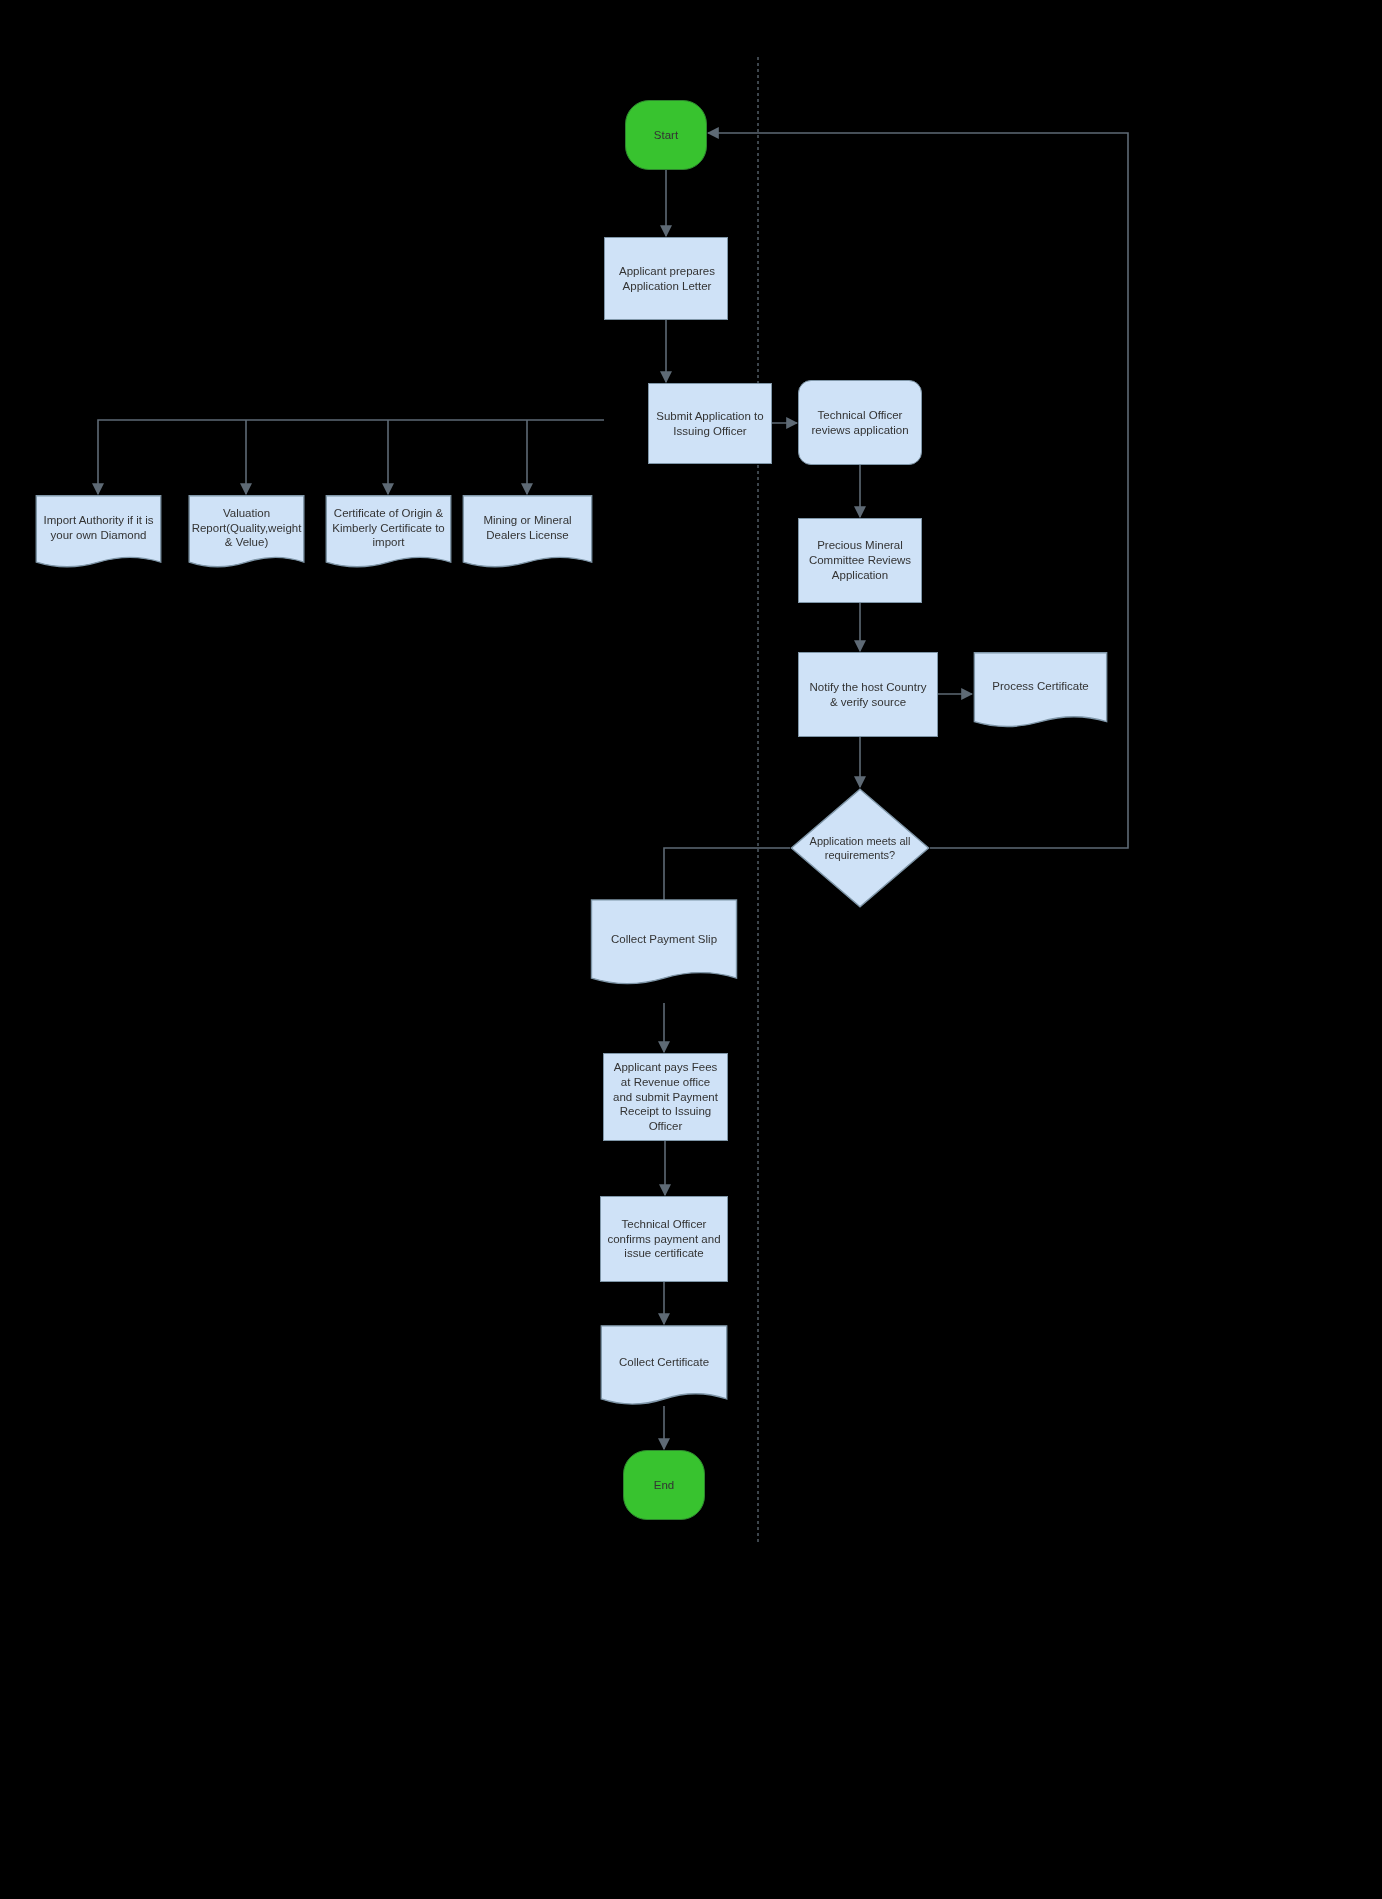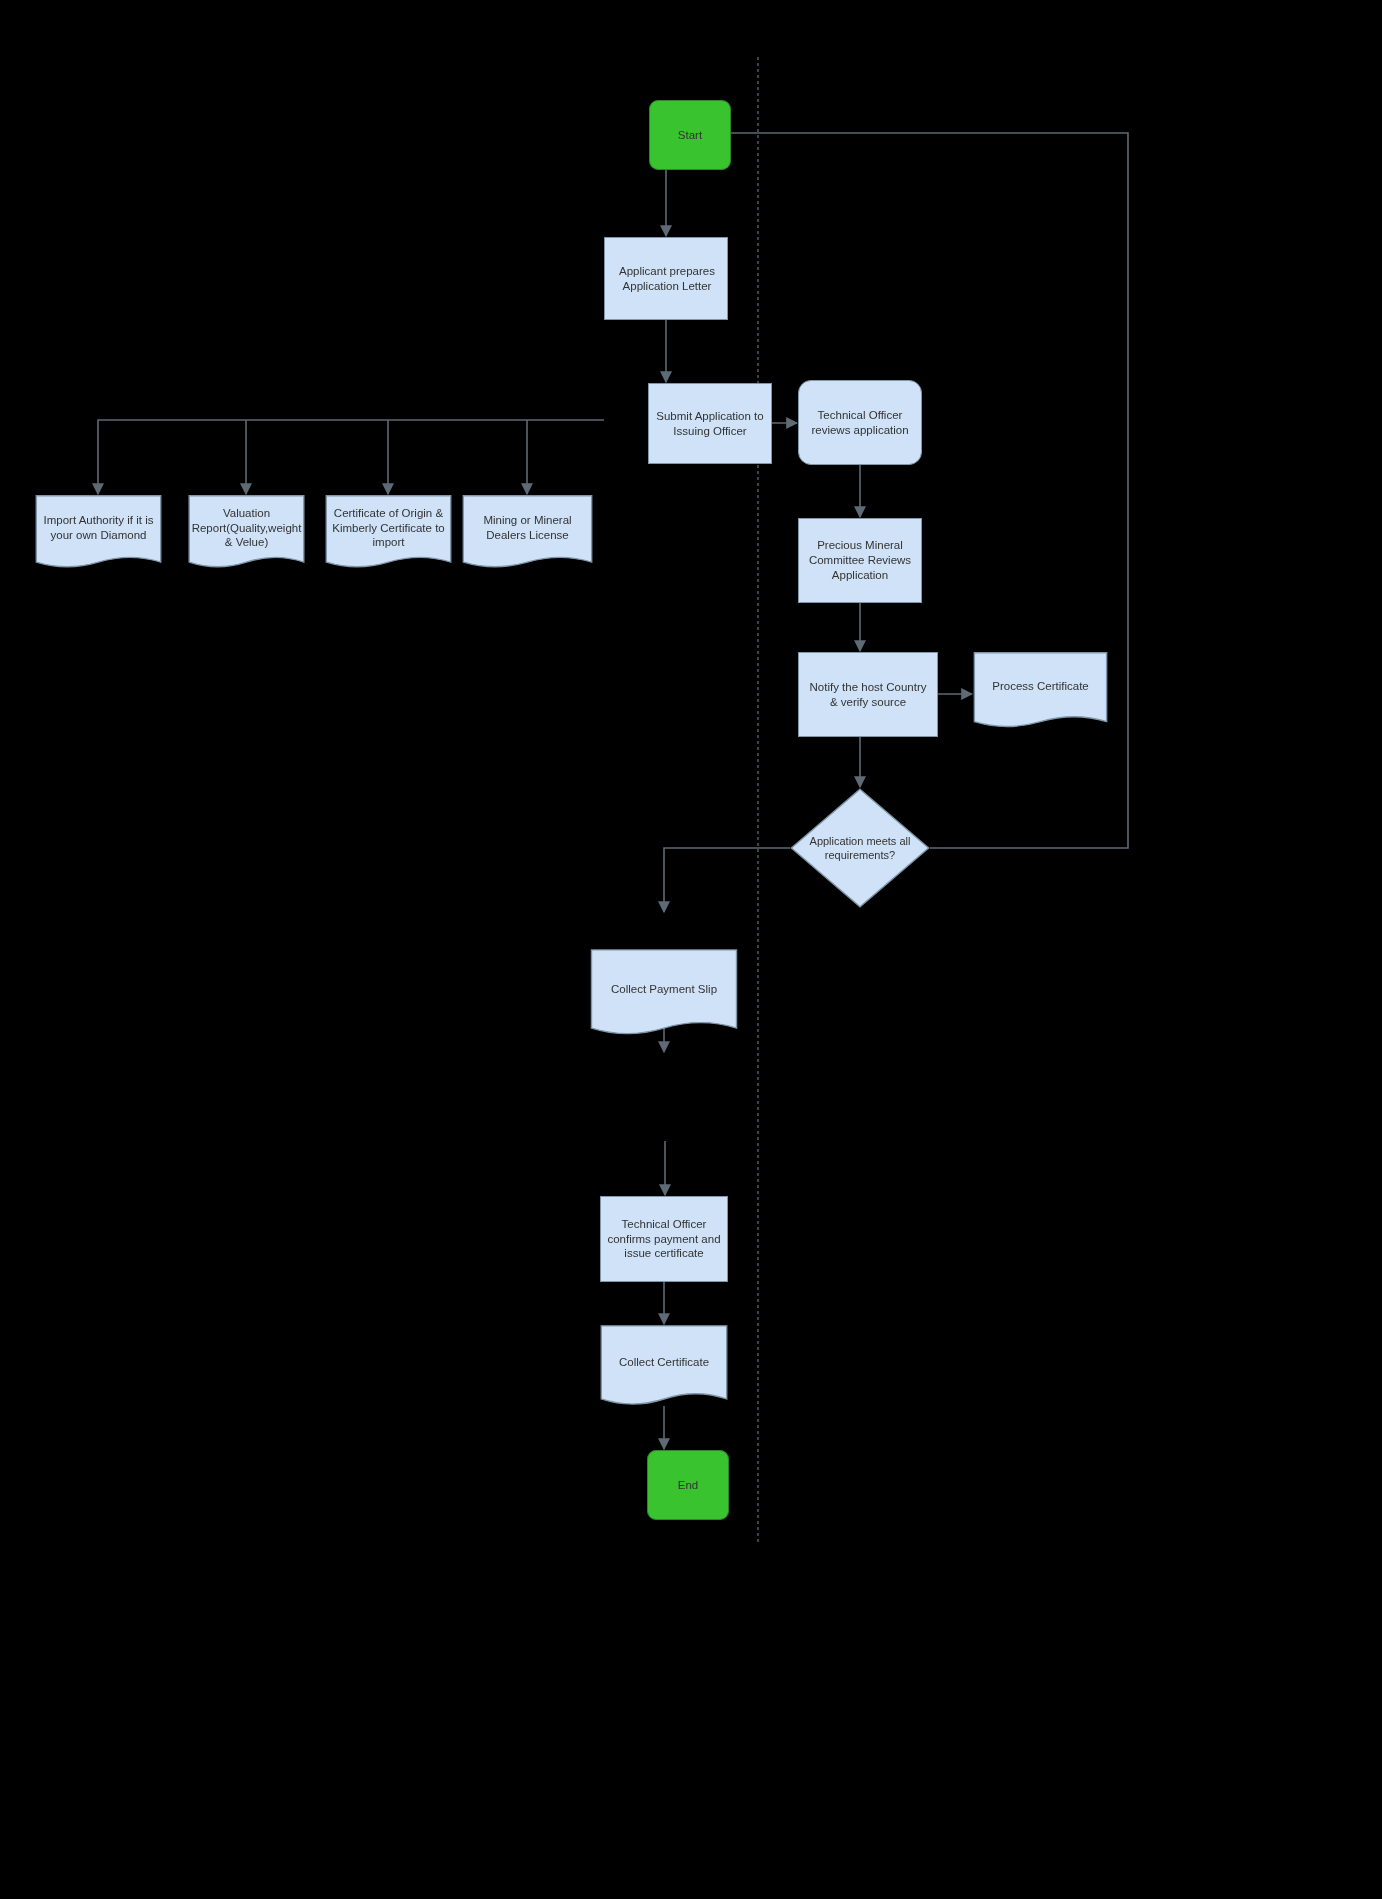--- a/index.html
+++ b/index.html
@@ -15,21 +15,21 @@
   html,body{background:var(--background);}
   body{font-family:"Liberation Sans", sans-serif;}
   .canvas{position:relative;width:1382px;height:1899px;background:var(--background);overflow:hidden;}
   svg.connectors{position:absolute;left:0;top:0;width:1382px;height:1899px;}
   .connector{fill:none;stroke:var(--connector);stroke-width:1.6;}
   .arrowhead{fill:var(--connector);stroke:none;}
   .lane-divider{stroke:var(--connector);stroke-width:1.3;stroke-dasharray:3 3;fill:none;}
   .node{position:absolute;display:flex;align-items:center;justify-content:center;
         text-align:center;font-size:11.5px;line-height:1.3;color:var(--text);padding:4px 6px;}
   .rect{background:var(--node-fill);border:1.4px solid var(--node-stroke);}
-  .terminal{background:var(--terminal-fill);border:1.4px solid var(--terminal-stroke);border-radius:9px;margin-left:24px;}
+  .terminal{background:var(--terminal-fill);border:1.4px solid var(--terminal-stroke);border-radius:24px;}
   .shape-svg{position:absolute;left:0;top:0;width:100%;height:100%;overflow:visible;}
   .shape{fill:var(--node-fill);stroke:var(--node-stroke);stroke-width:1.4;vector-effect:non-scaling-stroke;}
   .doc{padding-bottom:16px;}
   .doc .label,.diamond .label{position:relative;z-index:1;}
   .diamond{font-size:11px;padding:4px 14px;}
 </style>
 </head>
 <body>
 
 <div class="canvas">
@@ -87,20 +87,23 @@
   </div>
 
   <div class="node rect" style="left:798px;top:518px;width:124px;height:85px;">
     <span class="label">Precious Mineral Committee Reviews Application</span>
   </div>
 
   <div class="node rect" style="left:798px;top:652px;width:140px;height:85px;">
     <span class="label">Notify the host Country &amp; verify source</span>
   </div>
 
+  <div class="node rect" style="left:603px;top:1053px;width:125px;height:88px;">
+    <span class="label">Applicant pays Fees at Revenue office and submit Payment Receipt to Issuing Officer</span>
+  </div>
 
   <div class="node rect" style="left:600px;top:1196px;width:128px;height:86px;">
     <span class="label">Technical Officer confirms payment and issue certificate</span>
   </div>
 
   <div class="node doc" style="left:35px;top:495px;width:127px;height:78px;">
     <svg class="shape-svg" viewBox="0 0 100 100" preserveAspectRatio="none">
       <path class="shape" vector-effect="non-scaling-stroke" d="M1,1 L99,1 L99,86 Q75,74 50,86 Q25,98 1,86 Z"></path>
     </svg>
     <span class="label">Import Authority if it is your own Diamond</span>
@@ -127,21 +130,21 @@
     <span class="label">Mining or Mineral Dealers License</span>
   </div>
 
   <div class="node doc" style="left:973px;top:652px;width:135px;height:81px;">
     <svg class="shape-svg" viewBox="0 0 100 100" preserveAspectRatio="none">
       <path class="shape" vector-effect="non-scaling-stroke" d="M1,1 L99,1 L99,86 Q75,74 50,86 Q25,98 1,86 Z"></path>
     </svg>
     <span class="label">Process Certificate</span>
   </div>
 
-  <div class="node doc" style="left:590px;top:949px;width:148px;height:92px;">
+  <div class="node doc" style="left:590px;top:899px;width:148px;height:92px;">
     <svg class="shape-svg" viewBox="0 0 100 100" preserveAspectRatio="none">
       <path class="shape" vector-effect="non-scaling-stroke" d="M1,1 L99,1 L99,86 Q75,74 50,86 Q25,98 1,86 Z"></path>
     </svg>
     <span class="label">Collect Payment Slip</span>
   </div>
 
   <div class="node doc" style="left:600px;top:1325px;width:128px;height:86px;">
     <svg class="shape-svg" viewBox="0 0 100 100" preserveAspectRatio="none">
       <path class="shape" vector-effect="non-scaling-stroke" d="M1,1 L99,1 L99,86 Q75,74 50,86 Q25,98 1,86 Z"></path>
     </svg>

